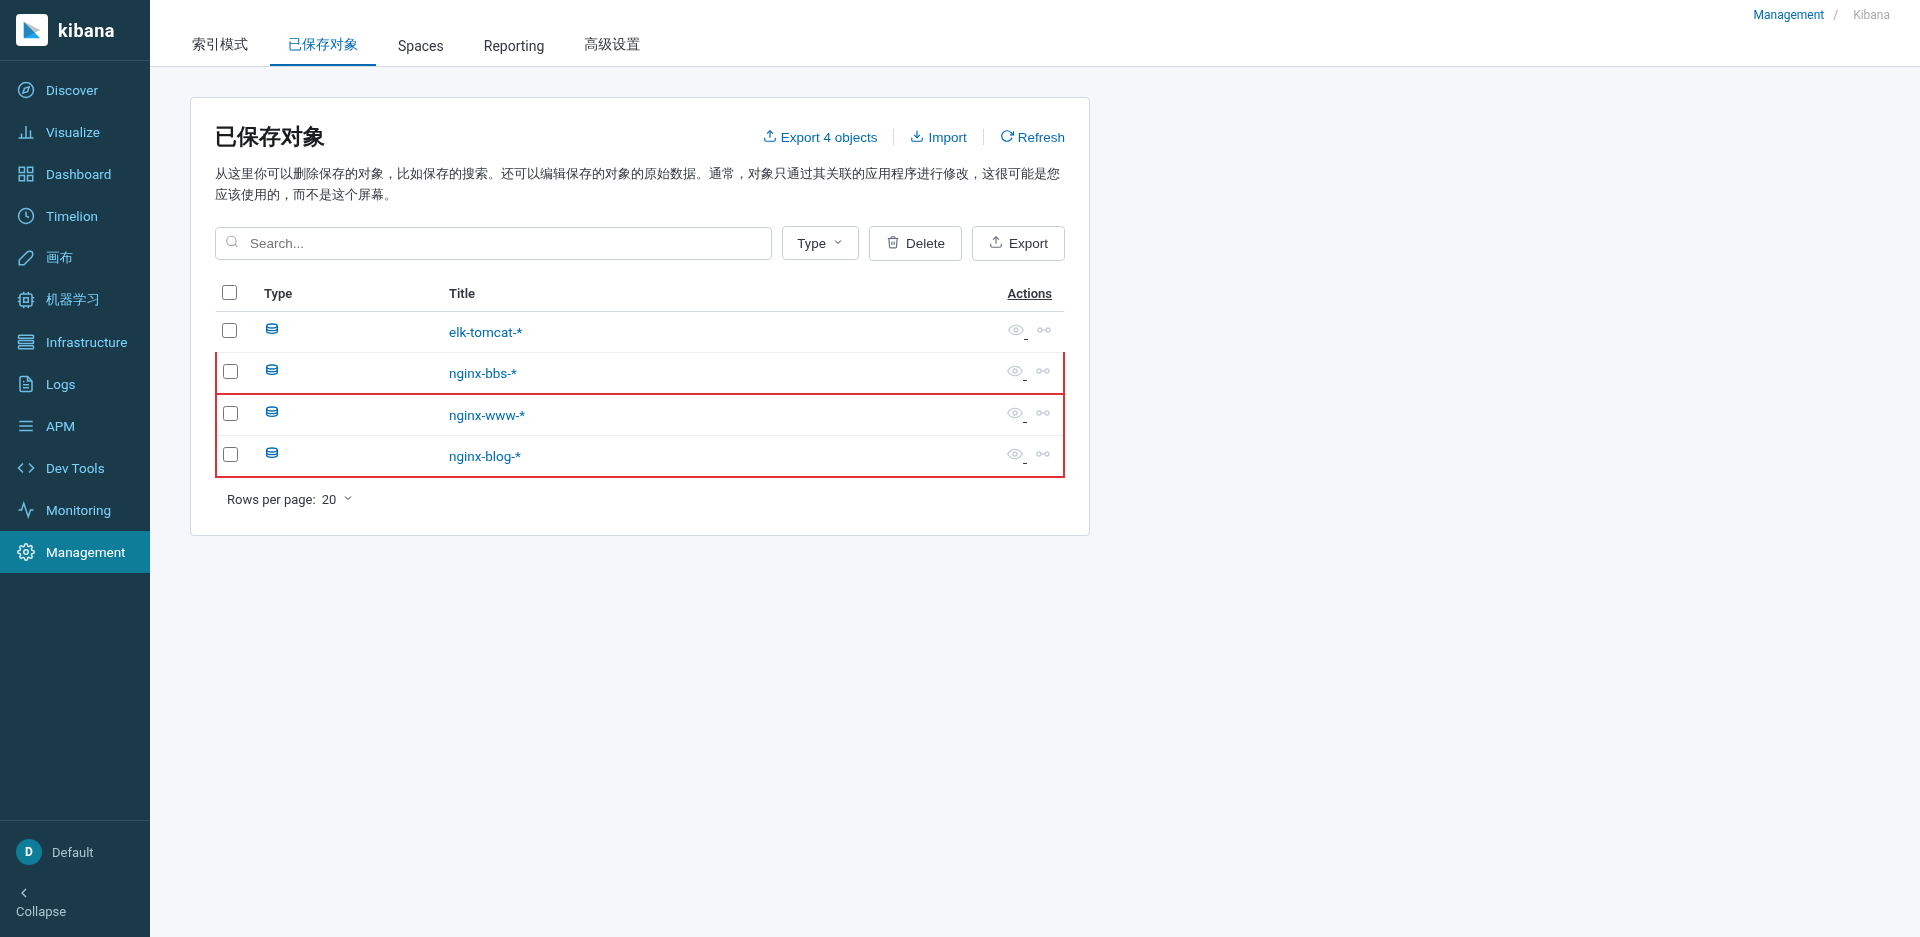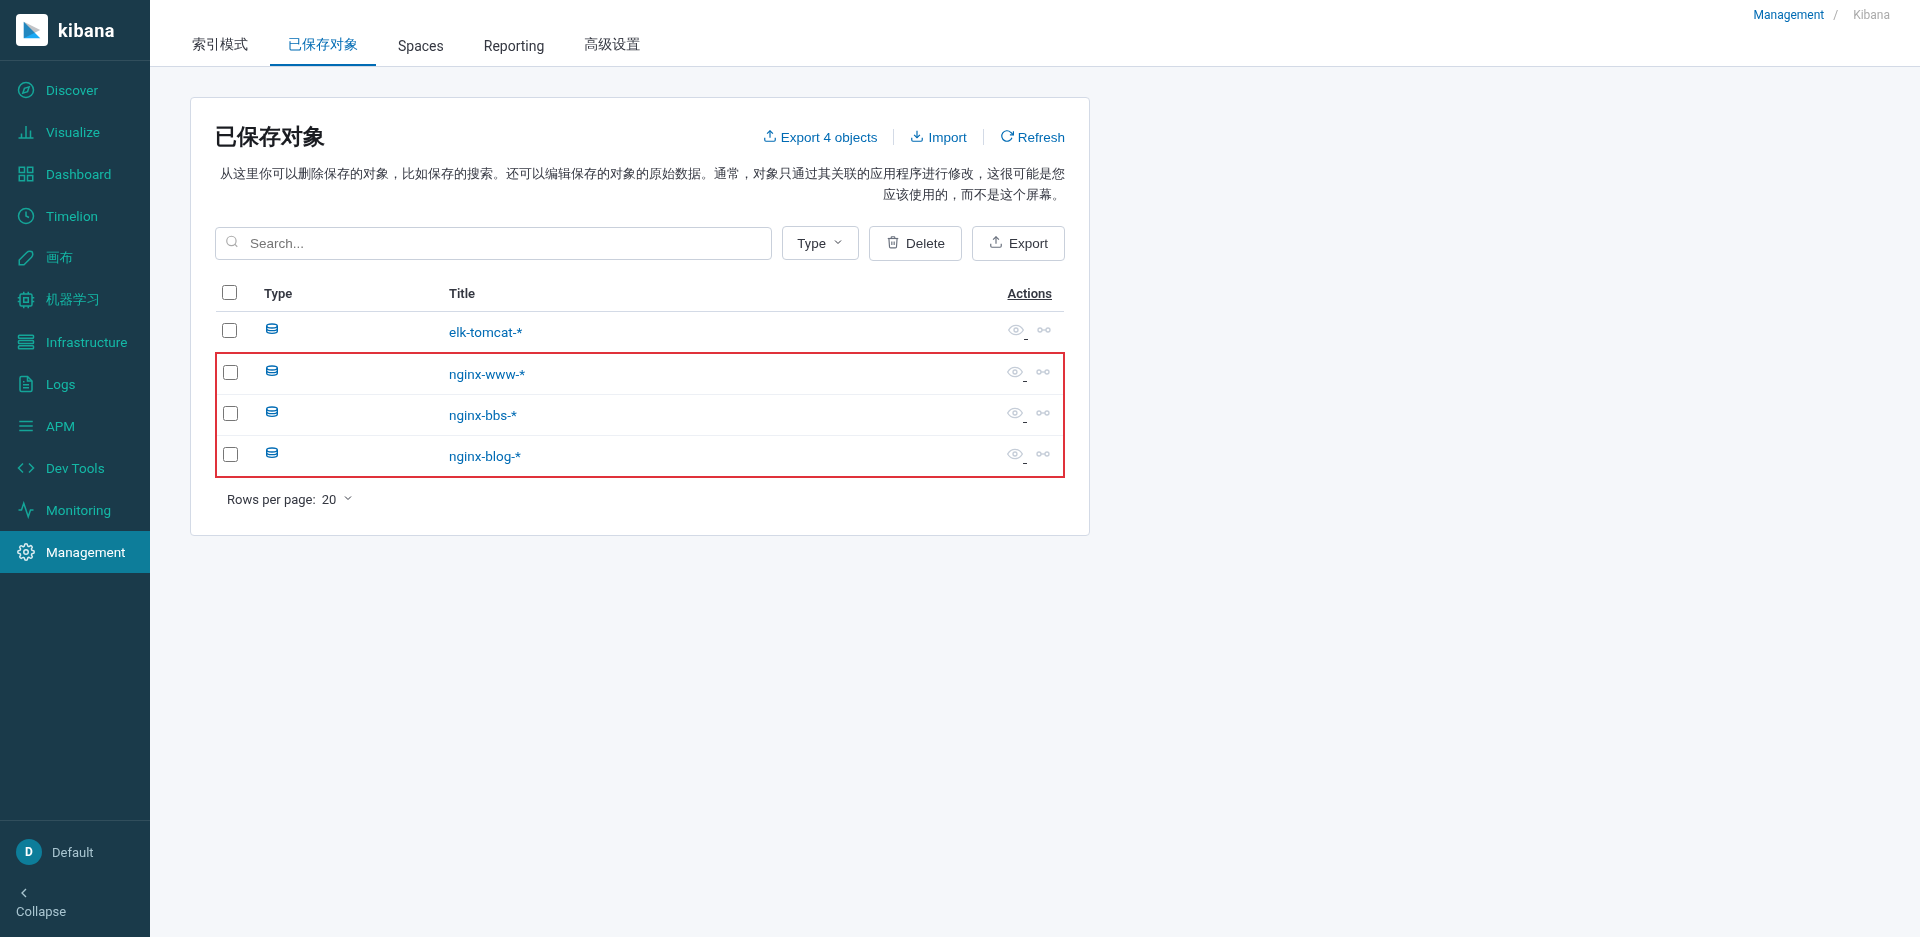--- a/index.html
+++ b/index.html
@@ -39,21 +39,21 @@
     }
     .sidebar-nav {
       flex: 1;
       overflow-y: auto;
       padding-top: 8px;
     }
     .sidebar-item {
       display: flex;
       align-items: center;
       padding: 11px 16px;
-      color: #14b8a6;
+      color: #7dd3fc;
       cursor: pointer;
       font-size: 13.5px;
       transition: background 0.15s;
     }
     .sidebar-item.active { background: #0d7d9a; color: #fff; }
     .sidebar-item-icon {
       width: 20px;
       height: 20px;
       margin-right: 10px;
       display: flex; align-items: center; justify-content: center;
@@ -181,21 +181,20 @@
       width: 1px;
       height: 16px;
       background: #d3dae6;
     }
 
     .card-description {
       font-size: 13px;
       color: #343741;
       line-height: 1.6;
       margin-bottom: 20px;
-      text-align: right;
     }
 
     
     .search-row {
       display: flex;
       align-items: center;
       gap: 10px;
       margin-bottom: 16px;
     }
     .search-input-wrap {
@@ -604,67 +603,67 @@
         </span>
         <span class="row-action-icon" title="Relationships">
           <svg width="16" height="16" viewBox="0 0 24 24" fill="none" stroke="currentColor" stroke-width="2">
                     <circle cx="6" cy="12" r="3"></circle>
                     <circle cx="18" cy="12" r="3"></circle>
                     <line x1="9" y1="12" x2="15" y2="12"></line>
                   </svg>
         </span>
       </td>
     </tr>
-            <tr style="background: rgb(255, 255, 255); border-top: 2px solid rgb(224, 49, 58); border-left: 2px solid rgb(224, 49, 58); border-right: 2px solid rgb(224, 49, 58);">
+            <tr style="background: rgb(255, 255, 255); border-left: 2px solid rgb(224, 49, 58); border-right: 2px solid rgb(224, 49, 58);">
       <td class="col-checkbox">
         <input type="checkbox" class="checkbox-input" style="">
       </td>
       <td>
         <span class="type-icon">
           <svg width="16" height="16" viewBox="0 0 24 24" fill="none" stroke="#006bb4" stroke-width="2">
             <ellipse cx="12" cy="6" rx="8" ry="3"></ellipse>
             <path d="M4 6v4c0 1.66 3.58 3 8 3s8-1.34 8-3V6"></path>
             <path d="M4 10v4c0 1.66 3.58 3 8 3s8-1.34 8-3v-4"></path>
           </svg>
         </span>
       </td>
       <td>
-        <a class="obj-link">nginx-www-*</a>
+        <a class="obj-link">nginx-bbs-*</a>
       </td>
       <td class="col-actions">
         <span class="row-action-icon" title="View">
           <svg width="16" height="16" viewBox="0 0 24 24" fill="none" stroke="currentColor" stroke-width="2">
                     <path d="M1 12s4-7 11-7 11 7 11 7-4 7-11 7-11-7-11-7z"></path>
                     <circle cx="12" cy="12" r="3"></circle>
                   </svg>
         </span>
         <span class="row-action-icon" title="Relationships">
           <svg width="16" height="16" viewBox="0 0 24 24" fill="none" stroke="currentColor" stroke-width="2">
                     <circle cx="6" cy="12" r="3"></circle>
                     <circle cx="18" cy="12" r="3"></circle>
                     <line x1="9" y1="12" x2="15" y2="12"></line>
                   </svg>
         </span>
       </td>
     </tr>
-            <tr style="background: rgb(255, 255, 255); border-left: 2px solid rgb(224, 49, 58); border-right: 2px solid rgb(224, 49, 58);">
+            <tr style="background: rgb(255, 255, 255); border-top: 2px solid rgb(224, 49, 58); border-left: 2px solid rgb(224, 49, 58); border-right: 2px solid rgb(224, 49, 58);">
       <td class="col-checkbox">
         <input type="checkbox" class="checkbox-input" style="">
       </td>
       <td>
         <span class="type-icon">
           <svg width="16" height="16" viewBox="0 0 24 24" fill="none" stroke="#006bb4" stroke-width="2">
             <ellipse cx="12" cy="6" rx="8" ry="3"></ellipse>
             <path d="M4 6v4c0 1.66 3.58 3 8 3s8-1.34 8-3V6"></path>
             <path d="M4 10v4c0 1.66 3.58 3 8 3s8-1.34 8-3v-4"></path>
           </svg>
         </span>
       </td>
       <td>
-        <a class="obj-link">nginx-bbs-*</a>
+        <a class="obj-link">nginx-www-*</a>
       </td>
       <td class="col-actions">
         <span class="row-action-icon" title="View">
           <svg width="16" height="16" viewBox="0 0 24 24" fill="none" stroke="currentColor" stroke-width="2">
                     <path d="M1 12s4-7 11-7 11 7 11 7-4 7-11 7-11-7-11-7z"></path>
                     <circle cx="12" cy="12" r="3"></circle>
                   </svg>
         </span>
         <span class="row-action-icon" title="Relationships">
           <svg width="16" height="16" viewBox="0 0 24 24" fill="none" stroke="currentColor" stroke-width="2">

